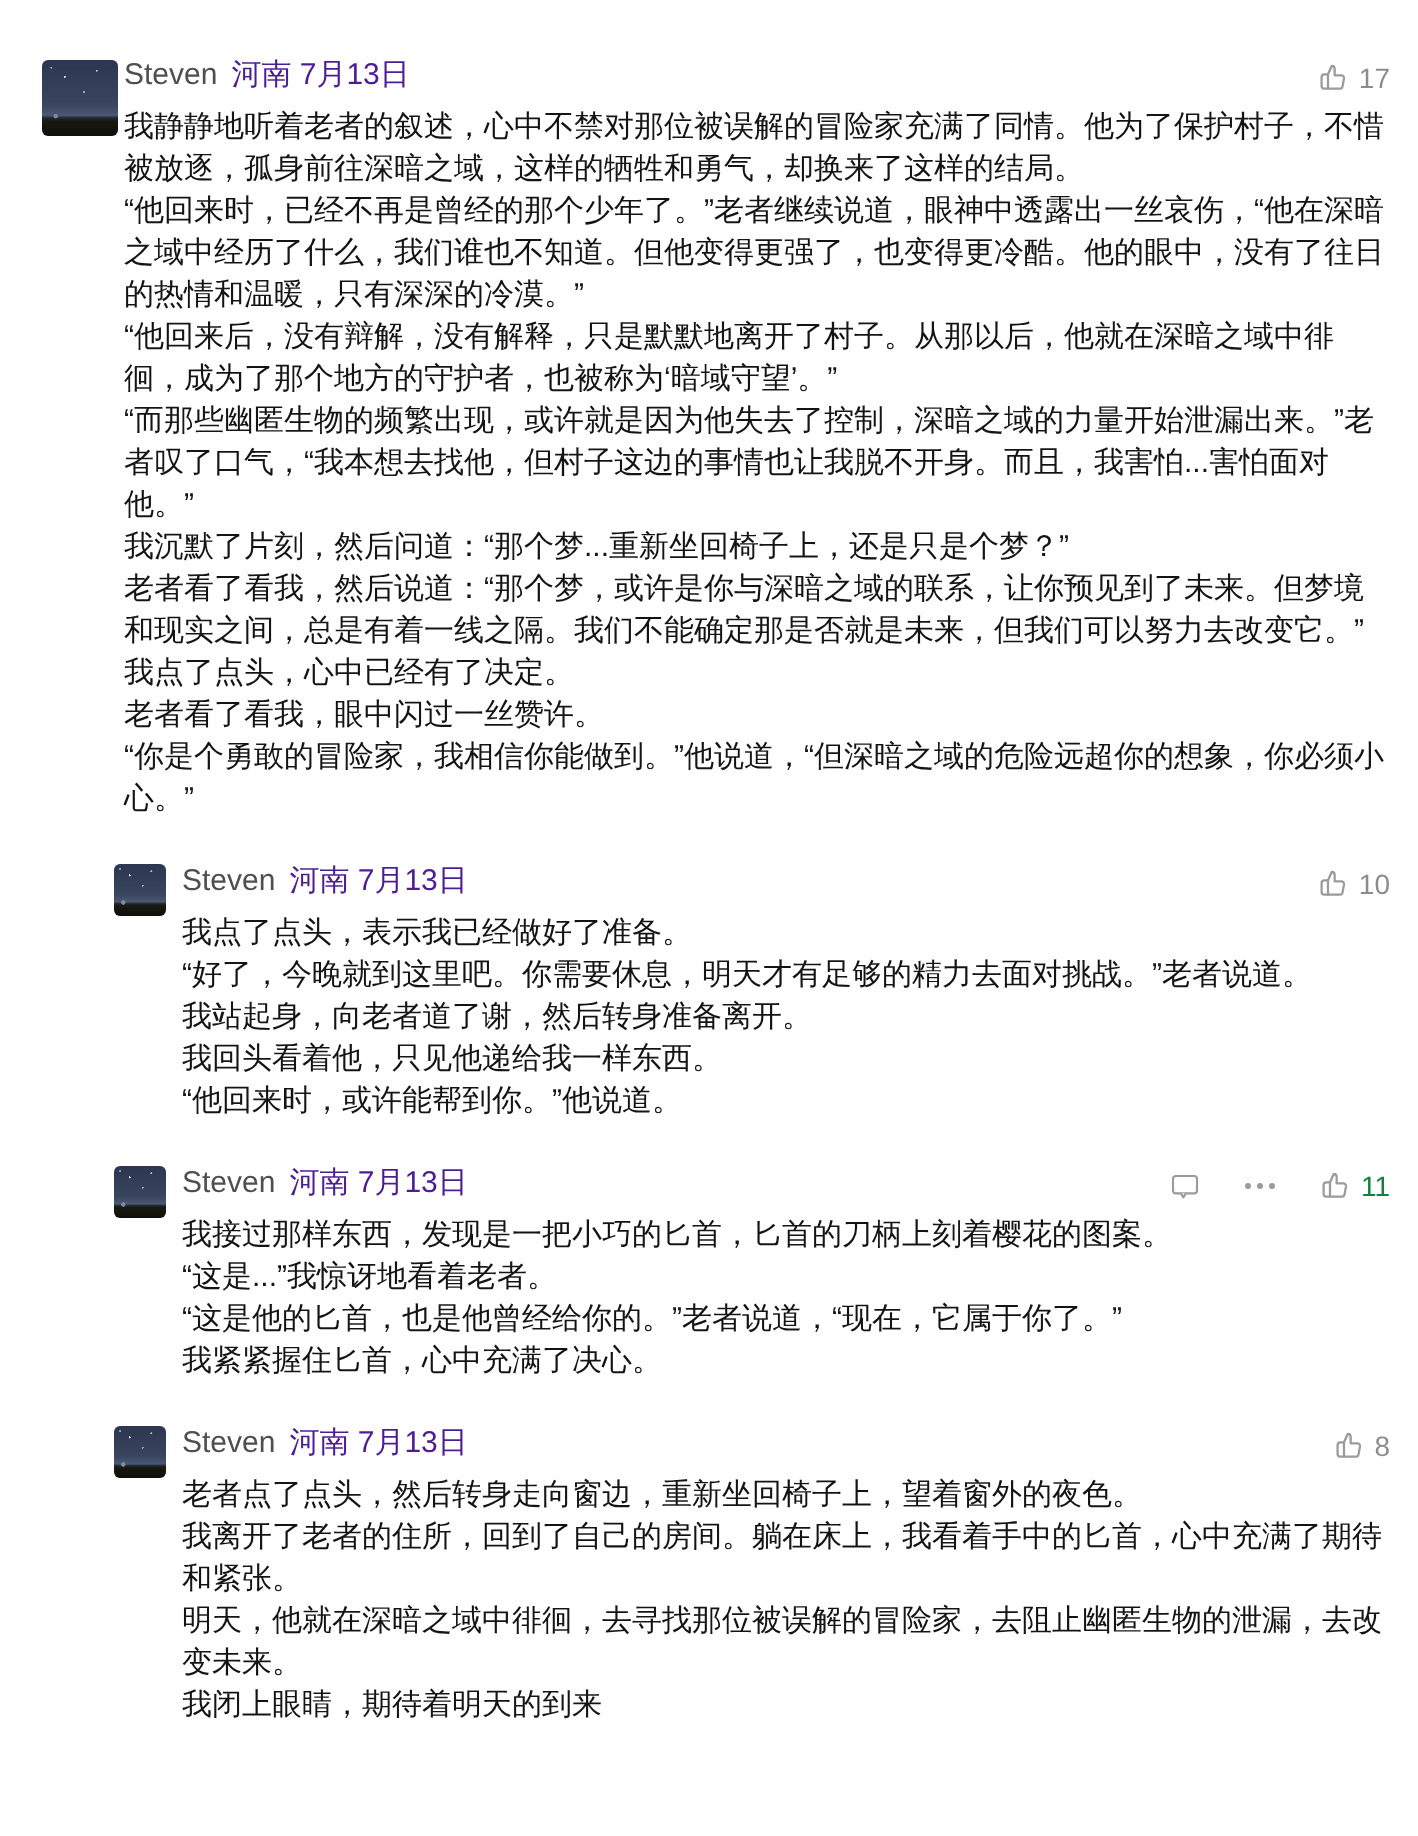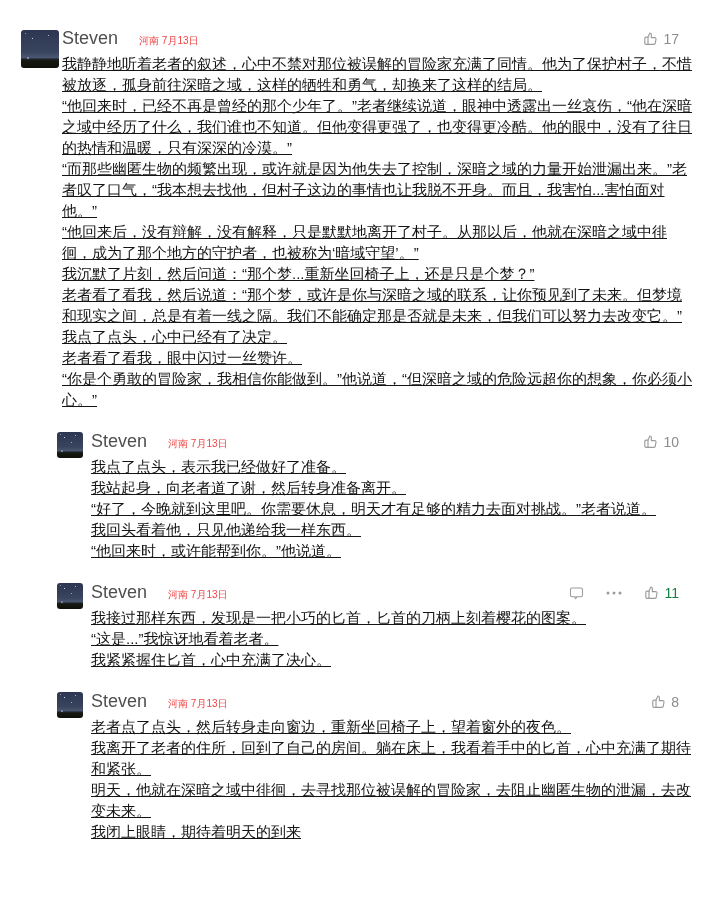--- a/index.html
+++ b/index.html
@@ -22,33 +22,33 @@
       radial-gradient(1px 1px at 30% 22%, #cfd6e4 50%, transparent 55%),
       radial-gradient(1px 1px at 72% 14%, #aab4c8 50%, transparent 55%),
       radial-gradient(1px 1px at 12% 10%, #8f9ab0 50%, transparent 55%),
       radial-gradient(1px 1px at 55% 42%, #9aa6bd 50%, transparent 55%),
       radial-gradient(2px 2px at 18% 74%, #7e8aa0 50%, transparent 60%),
       linear-gradient(180deg, #2c3650 0%, #39445f 58%, #4c5770 73%, #222a3a 76%, #181a11 80%, #0d0f09 100%);
   }
   .comment.reply { padding-left:70px; }
   .comment.reply .avatar { left:36px; width:26px; height:26px; top:1px; }
   .chead { height:20px; line-height:20px; margin-bottom:5px; white-space:nowrap; }
-  .author { font-size:18px; color:#4f4f4f; }
-  .meta { font-size:10px; color:#ef4444; margin-left:21px; }
+  .author { font-size:15px; color:#4f4f4f; }
+  .meta { font-size:15px; color:#4c1d95; margin-left:7px; }
   .actions {
-    position:absolute; right:16px; top:3px;
+    position:absolute; right:0; top:3px;
     display:flex; align-items:center; gap:21px;
     line-height:1;
   }
   .act { display:inline-flex; align-items:center; color:#9b9b9b; cursor:pointer; }
   .act svg { display:block; }
   .cnt { font-size:14px; color:#8c8c8c; margin-left:5px; }
   .cnt.active { color:#15803d; }
   .cbody { font-size:15px; line-height:21px; color:#141414; }
-  .cbody p.para { margin:0; word-break:break-all;text-decoration:underline; }
+  .cbody p.para { margin:0; word-break:break-all; }
 </style>
 </head>
 <body>
 
 <div class="comment-list">
     <div class="comment">
     <div class="avatar"></div>
     <div class="chead">
       <span class="author">Steven</span><span class="meta">河南 7月13日</span>
       <div class="actions">
@@ -58,22 +58,22 @@
             <path d="M14 9V5.2a2.2 2.2 0 0 0-2.2-2.2L9 9.2V20h8.9a2 2 0 0 0 2-1.7l1.1-6a2 2 0 0 0-2-2.3H14z"></path>
             <path d="M9 20H6.2a2 2 0 0 1-2-2v-6.8a2 2 0 0 1 2-2H9"></path>
           </svg>
           <span class="cnt">17</span>
         </span>
       </div>
     </div>
     <div class="cbody">
         <p class="para">我静静地听着老者的叙述，心中不禁对那位被误解的冒险家充满了同情。他为了保护村子，不惜被放逐，孤身前往深暗之域，这样的牺牲和勇气，却换来了这样的结局。</p>
         <p class="para">“他回来时，已经不再是曾经的那个少年了。”老者继续说道，眼神中透露出一丝哀伤，“他在深暗之域中经历了什么，我们谁也不知道。但他变得更强了，也变得更冷酷。他的眼中，没有了往日的热情和温暖，只有深深的冷漠。”</p>
+        <p class="para">“他回来后，没有辩解，没有解释，只是默默地离开了村子。从那以后，他就在深暗之域中徘徊，成为了那个地方的守护者，也被称为‘暗域守望’。”</p>
         <p class="para">“而那些幽匿生物的频繁出现，或许就是因为他失去了控制，深暗之域的力量开始泄漏出来。”老者叹了口气，“我本想去找他，但村子这边的事情也让我脱不开身。而且，我害怕...害怕面对他。”</p>
-        <p class="para">“他回来后，没有辩解，没有解释，只是默默地离开了村子。从那以后，他就在深暗之域中徘徊，成为了那个地方的守护者，也被称为‘暗域守望’。”</p>
         <p class="para">我沉默了片刻，然后问道：“那个梦...重新坐回椅子上，还是只是个梦？”</p>
         <p class="para">老者看了看我，然后说道：“那个梦，或许是你与深暗之域的联系，让你预见到了未来。但梦境和现实之间，总是有着一线之隔。我们不能确定那是否就是未来，但我们可以努力去改变它。”</p>
         <p class="para">我点了点头，心中已经有了决定。</p>
         <p class="para">老者看了看我，眼中闪过一丝赞许。</p>
         <p class="para">“你是个勇敢的冒险家，我相信你能做到。”他说道，“但深暗之域的危险远超你的想象，你必须小心。”</p>
       </div>
   </div>
     <div class="comment reply">
     <div class="avatar"></div>
     <div class="chead">
@@ -84,22 +84,22 @@
           <svg width="16" height="16" viewBox="0 0 24 24" fill="none" stroke="currentColor" stroke-width="1.7" stroke-linecap="round" stroke-linejoin="round">
             <path d="M14 9V5.2a2.2 2.2 0 0 0-2.2-2.2L9 9.2V20h8.9a2 2 0 0 0 2-1.7l1.1-6a2 2 0 0 0-2-2.3H14z"></path>
             <path d="M9 20H6.2a2 2 0 0 1-2-2v-6.8a2 2 0 0 1 2-2H9"></path>
           </svg>
           <span class="cnt">10</span>
         </span>
       </div>
     </div>
     <div class="cbody">
         <p class="para">我点了点头，表示我已经做好了准备。</p>
+        <p class="para">“好了，今晚就到这里吧。你需要休息，明天才有足够的精力去面对挑战。”老者说道。</p>
         <p class="para">我站起身，向老者道了谢，然后转身准备离开。</p>
-        <p class="para">“好了，今晚就到这里吧。你需要休息，明天才有足够的精力去面对挑战。”老者说道。</p>
         <p class="para">我回头看着他，只见他递给我一样东西。</p>
         <p class="para">“他回来时，或许能帮到你。”他说道。</p>
       </div>
   </div>
     <div class="comment reply">
     <div class="avatar"></div>
     <div class="chead">
       <span class="author">Steven</span><span class="meta">河南 7月13日</span>
       <div class="actions">
         <span class="act">
@@ -120,20 +120,21 @@
             <path d="M14 9V5.2a2.2 2.2 0 0 0-2.2-2.2L9 9.2V20h8.9a2 2 0 0 0 2-1.7l1.1-6a2 2 0 0 0-2-2.3H14z"></path>
             <path d="M9 20H6.2a2 2 0 0 1-2-2v-6.8a2 2 0 0 1 2-2H9"></path>
           </svg>
           <span class="cnt active">11</span>
         </span>
       </div>
     </div>
     <div class="cbody">
         <p class="para">我接过那样东西，发现是一把小巧的匕首，匕首的刀柄上刻着樱花的图案。</p>
         <p class="para">“这是...”我惊讶地看着老者。</p>
+        <p class="para">“这是他的匕首，也是他曾经给你的。”老者说道，“现在，它属于你了。”</p>
         <p class="para">我紧紧握住匕首，心中充满了决心。</p>
       </div>
   </div>
     <div class="comment reply">
     <div class="avatar"></div>
     <div class="chead">
       <span class="author">Steven</span><span class="meta">河南 7月13日</span>
       <div class="actions">
 
         <span class="act like">

